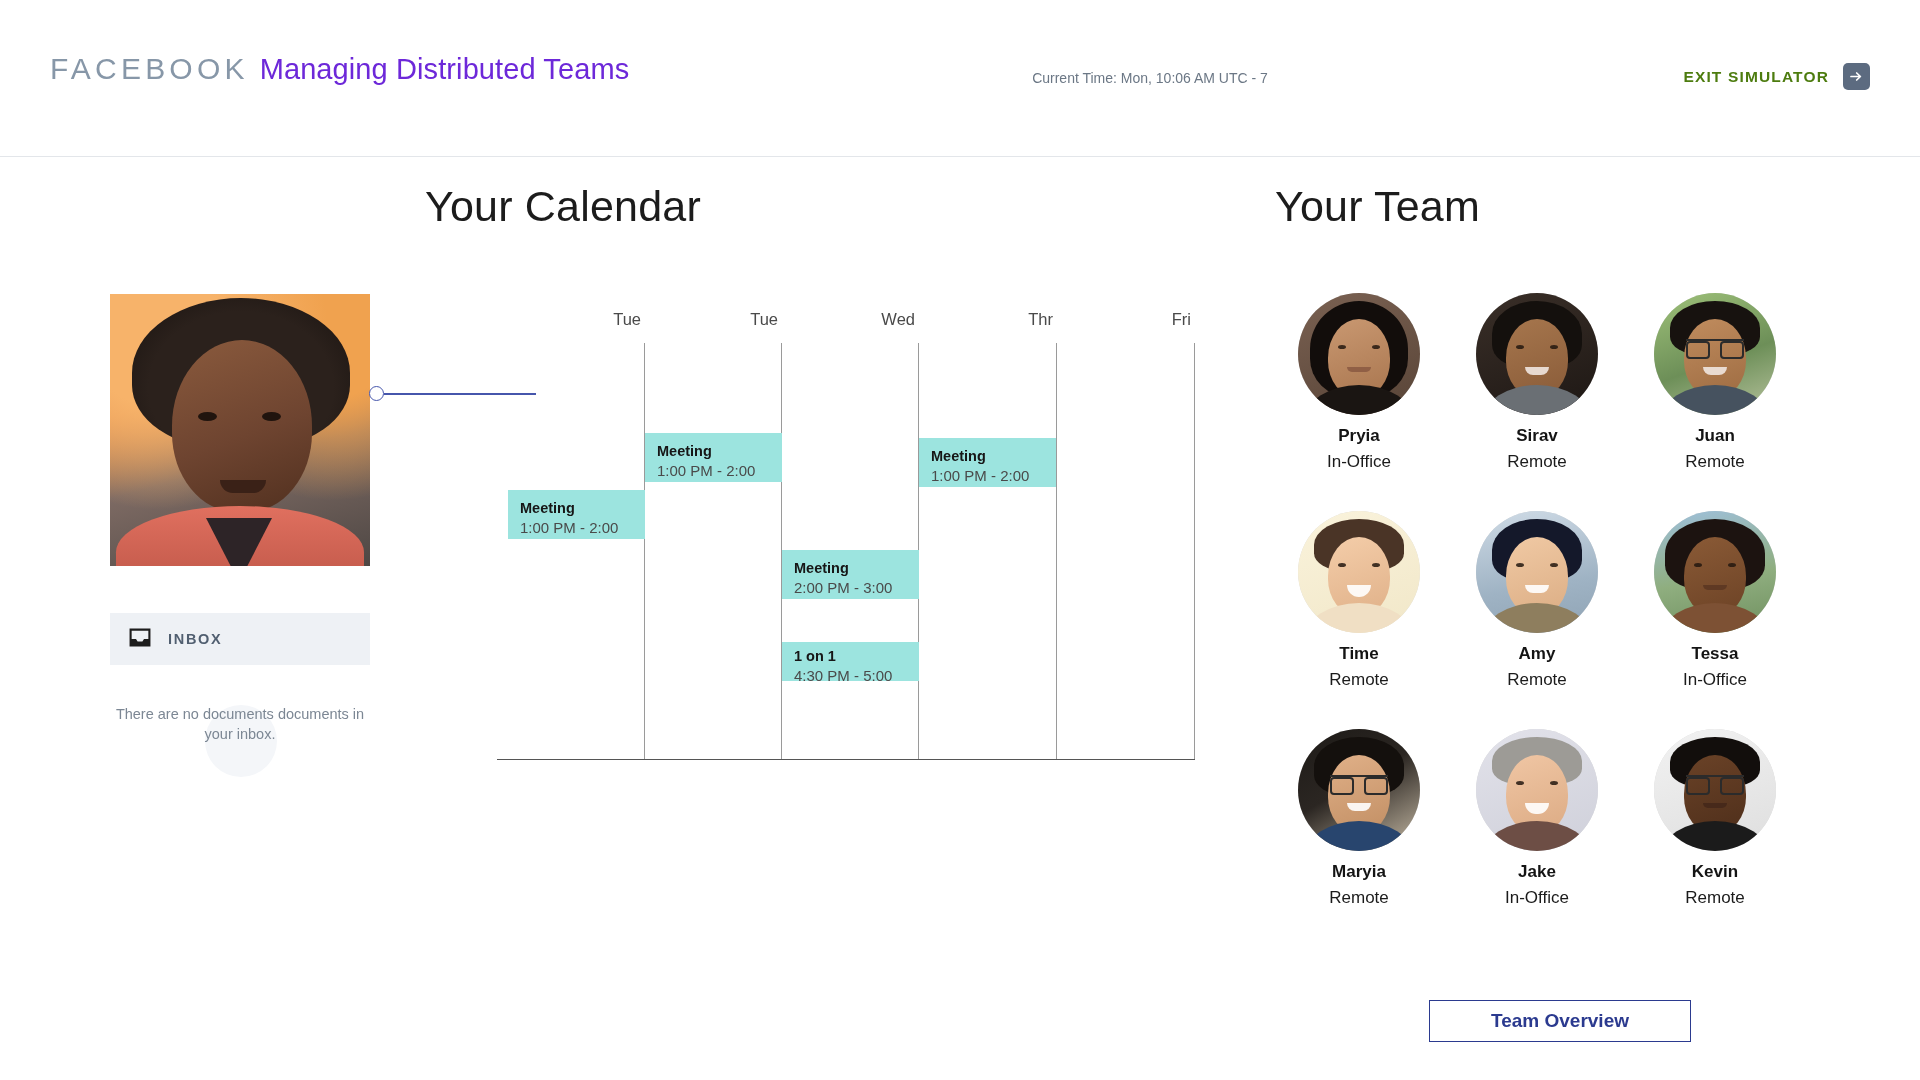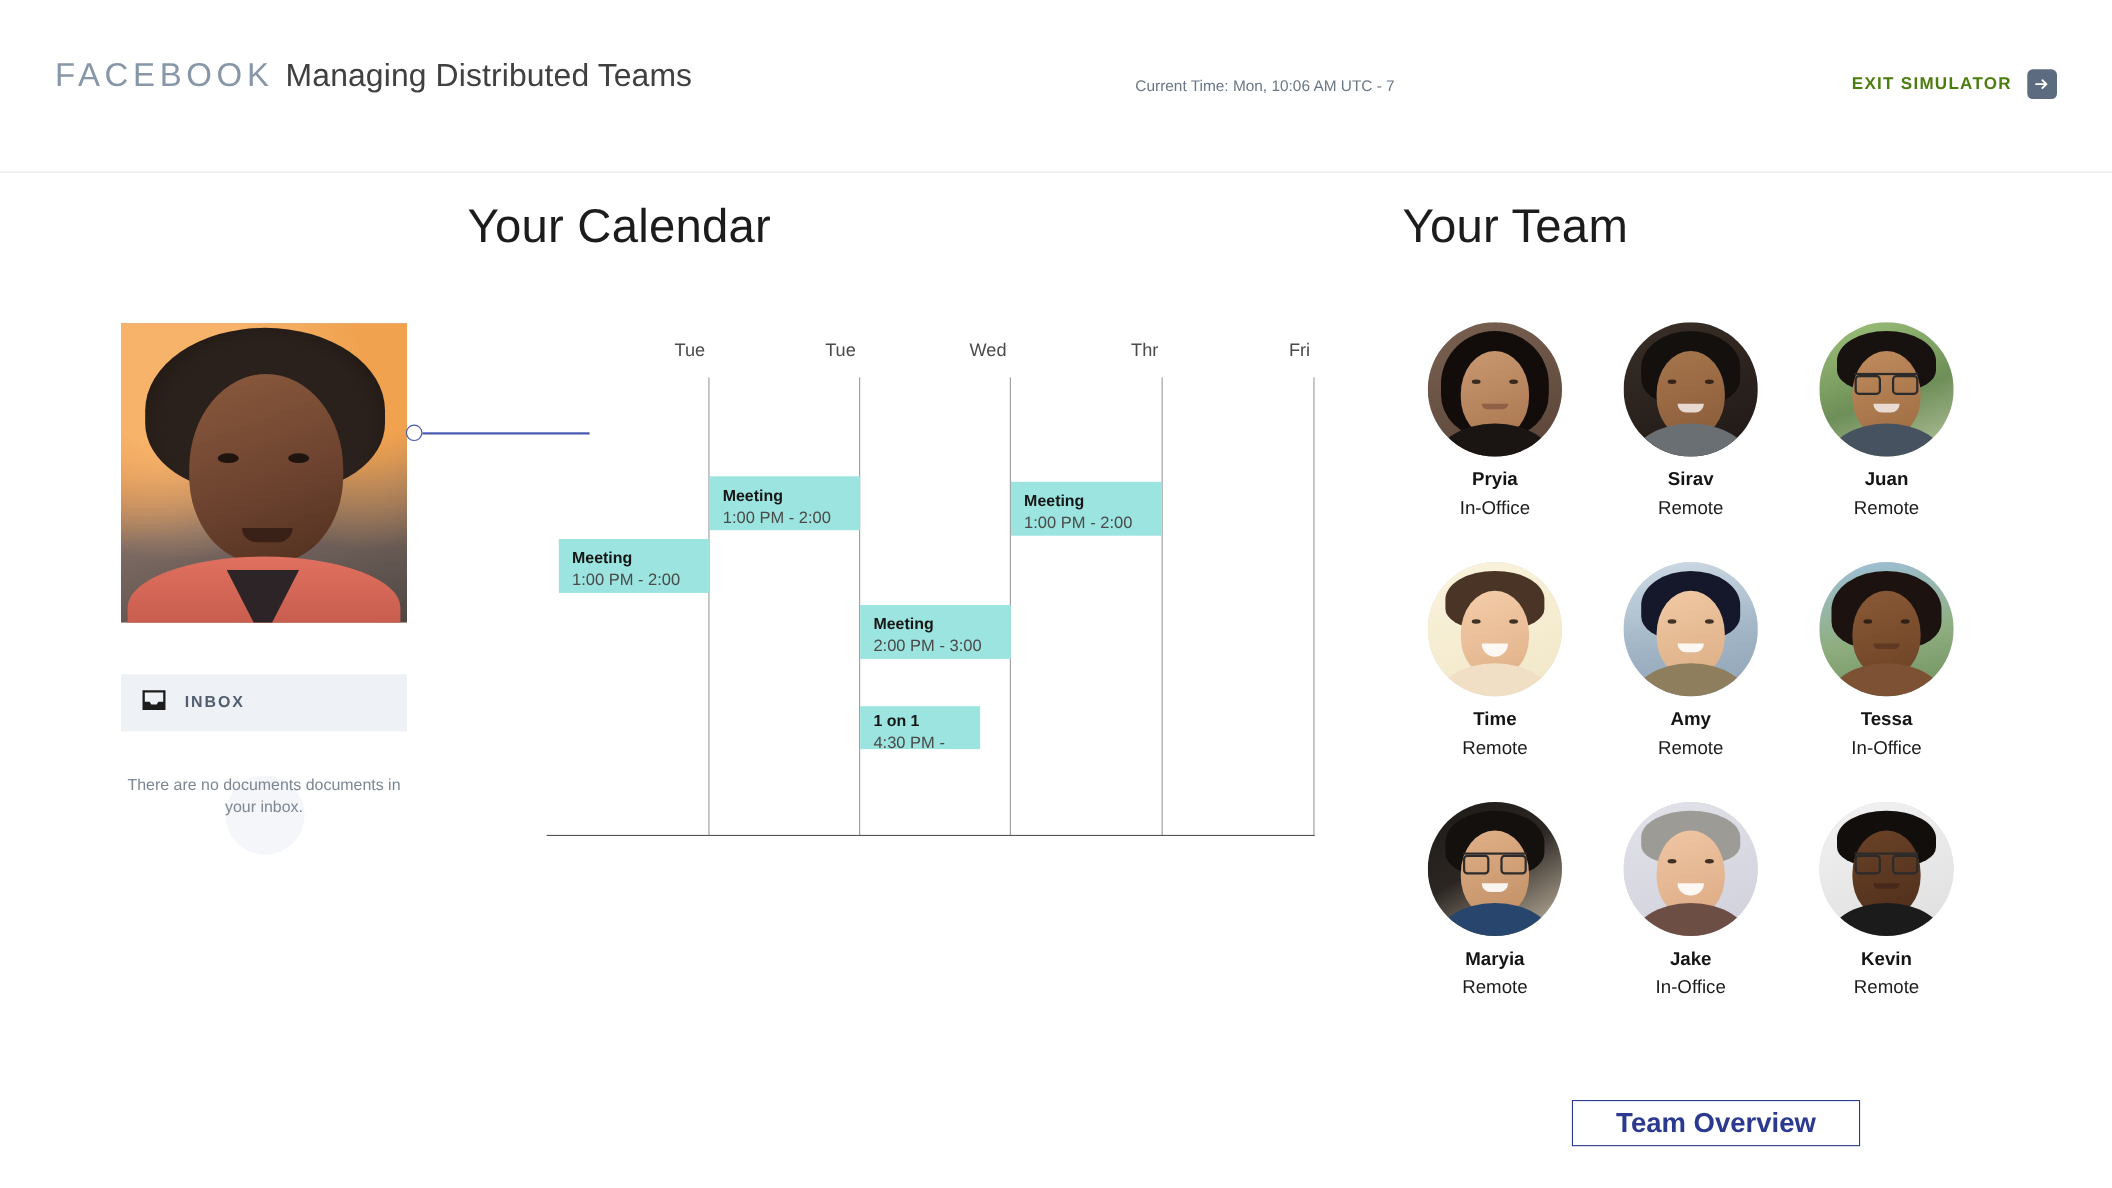--- a/index.html
+++ b/index.html
@@ -22,21 +22,21 @@
   #brand {
     position: absolute; left: 50px; top: 52px;
     white-space: nowrap;
   }
   #brand-facebook {
     font-size: 30px; font-weight: 400; letter-spacing: 4.2px;
     color: #8797a8;
     vertical-align: baseline;
   }
   #brand-sim-title {
-    font-size: 29px; font-weight: 300; color: #404040;
+    font-size: 29px; font-weight: 300; color: #6d28d9;
     letter-spacing: 0.1px; margin-left: 11px;
     vertical-align: baseline;
   }
   #current-time {
     position: absolute; left: 1150px; top: 70px;
     transform: translateX(-50%);
     font-size: 14px; color: #6b7785; font-weight: 400;
     white-space: nowrap;
   }
   #exit-simulator {
@@ -259,21 +259,21 @@
 
   #team-overview-btn {
     position: absolute; left: 1429px; top: 1000px;
     width: 262px; height: 42px;
     border: 1.6px solid #2b3a8f;
     background: #fff;
     display: flex; align-items: center; justify-content: center;
     cursor: pointer;
   }
   #team-overview-btn span {
-    font-size: 25px; font-weight: 700; color: #2b3a8f;
+    font-size: 19px; font-weight: 700; color: #2b3a8f;
   }
 </style>
 </head>
 <body>
 
 <div id="header">
 
   <div id="brand">
     <span id="brand-facebook">FACEBOOK</span><span id="brand-sim-title">Managing Distributed Teams</span>
   </div>
@@ -343,21 +343,21 @@
   <div class="event" style="left:148px;top:123px;width:137px;height:49px;">
     <div class="ev-title">Meeting</div>
     <div class="ev-time">1:00 PM - 2:00 PM</div>
   </div>
 
   <div class="event" style="left:285px;top:240px;width:137px;height:49px;">
     <div class="ev-title">Meeting</div>
     <div class="ev-time">2:00 PM - 3:00 PM</div>
   </div>
 
-  <div class="event" style="left:285px;top:332px;width:109px;height:39px;padding-top:6px;">
+  <div class="event" style="left:285px;top:332px;width:137px;height:39px;padding-top:6px;">
     <div class="ev-title">1 on 1</div>
     <div class="ev-time">4:30 PM - 5:00 PM</div>
   </div>
 
   <div class="event" style="left:422px;top:128px;width:137px;height:49px;">
     <div class="ev-title">Meeting</div>
     <div class="ev-time">1:00 PM - 2:00 PM</div>
   </div>
 
   <div id="cal-baseline"></div>

